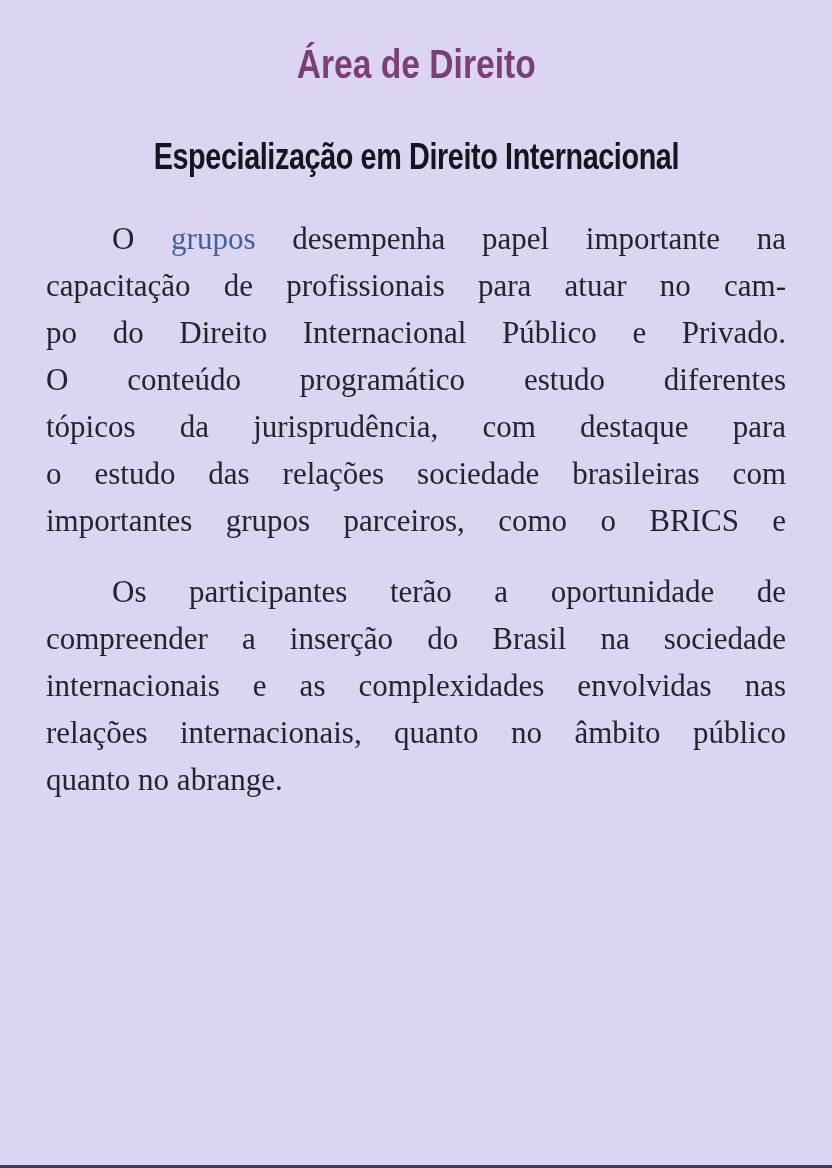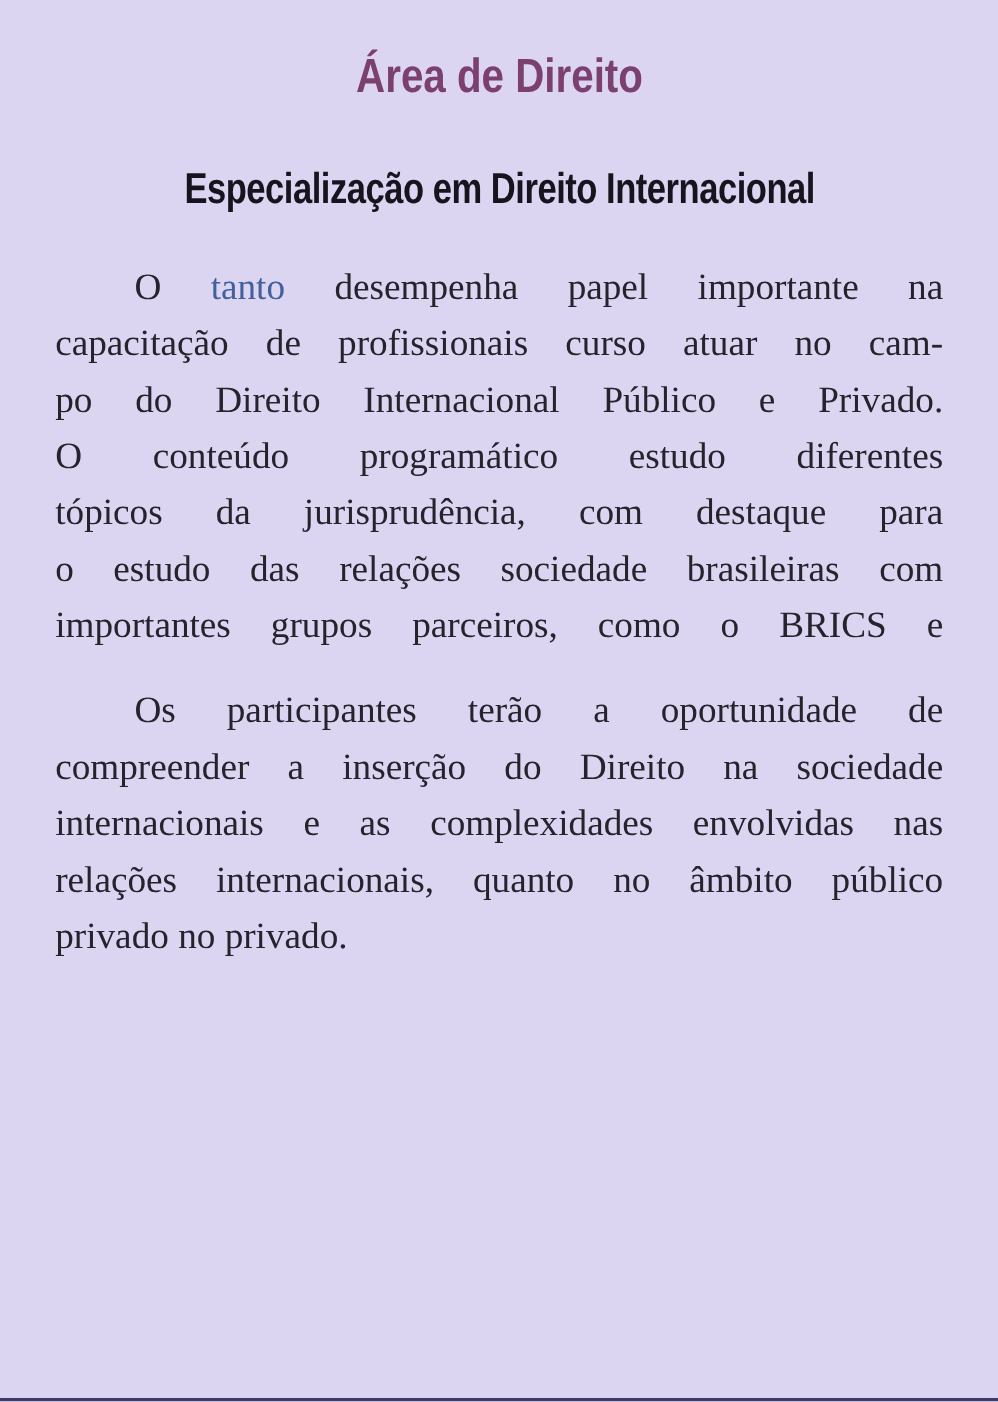--- a/index.html
+++ b/index.html
@@ -88,34 +88,34 @@
 
 <div class="page">
 
   <h1 class="area-title"><span class="squeeze">Área de Direito</span></h1>
 
   <h2 class="course-title"><span class="squeeze">Especialização em Direito Internacional</span></h2>
 
   <div class="article">
 
     <div class="para">
-      <div class="line first"><span>O</span> <a href="#" class="curso-link">tanto</a> <span>desempenha papel importante na</span></div>
-      <div class="line">capacitação de profissionais curso atuar no cam-</div>
+      <div class="line first"><span>O</span> <a href="#" class="curso-link">grupos</a> <span>desempenha papel importante na</span></div>
+      <div class="line">capacitação de profissionais para atuar no cam-</div>
       <div class="line">po do Direito Internacional Público e Privado.</div>
       <div class="line">O conteúdo programático estudo diferentes</div>
       <div class="line">tópicos da jurisprudência, com destaque para</div>
       <div class="line">o estudo das relações sociedade brasileiras com</div>
       <div class="line">importantes grupos parceiros, como o BRICS e</div>
     </div>
 
     <div class="para">
       <div class="line first">Os participantes terão a oportunidade de</div>
-      <div class="line">compreender a inserção do Direito na sociedade</div>
+      <div class="line">compreender a inserção do Brasil na sociedade</div>
       <div class="line">internacionais e as complexidades envolvidas nas</div>
       <div class="line">relações internacionais, quanto no âmbito público</div>
-      <div class="line last">privado no privado.</div>
+      <div class="line last">quanto no abrange.</div>
     </div>
 
   </div>
 
   <div class="bottom-bar"></div>
 
 </div>
 
 </body></html>

